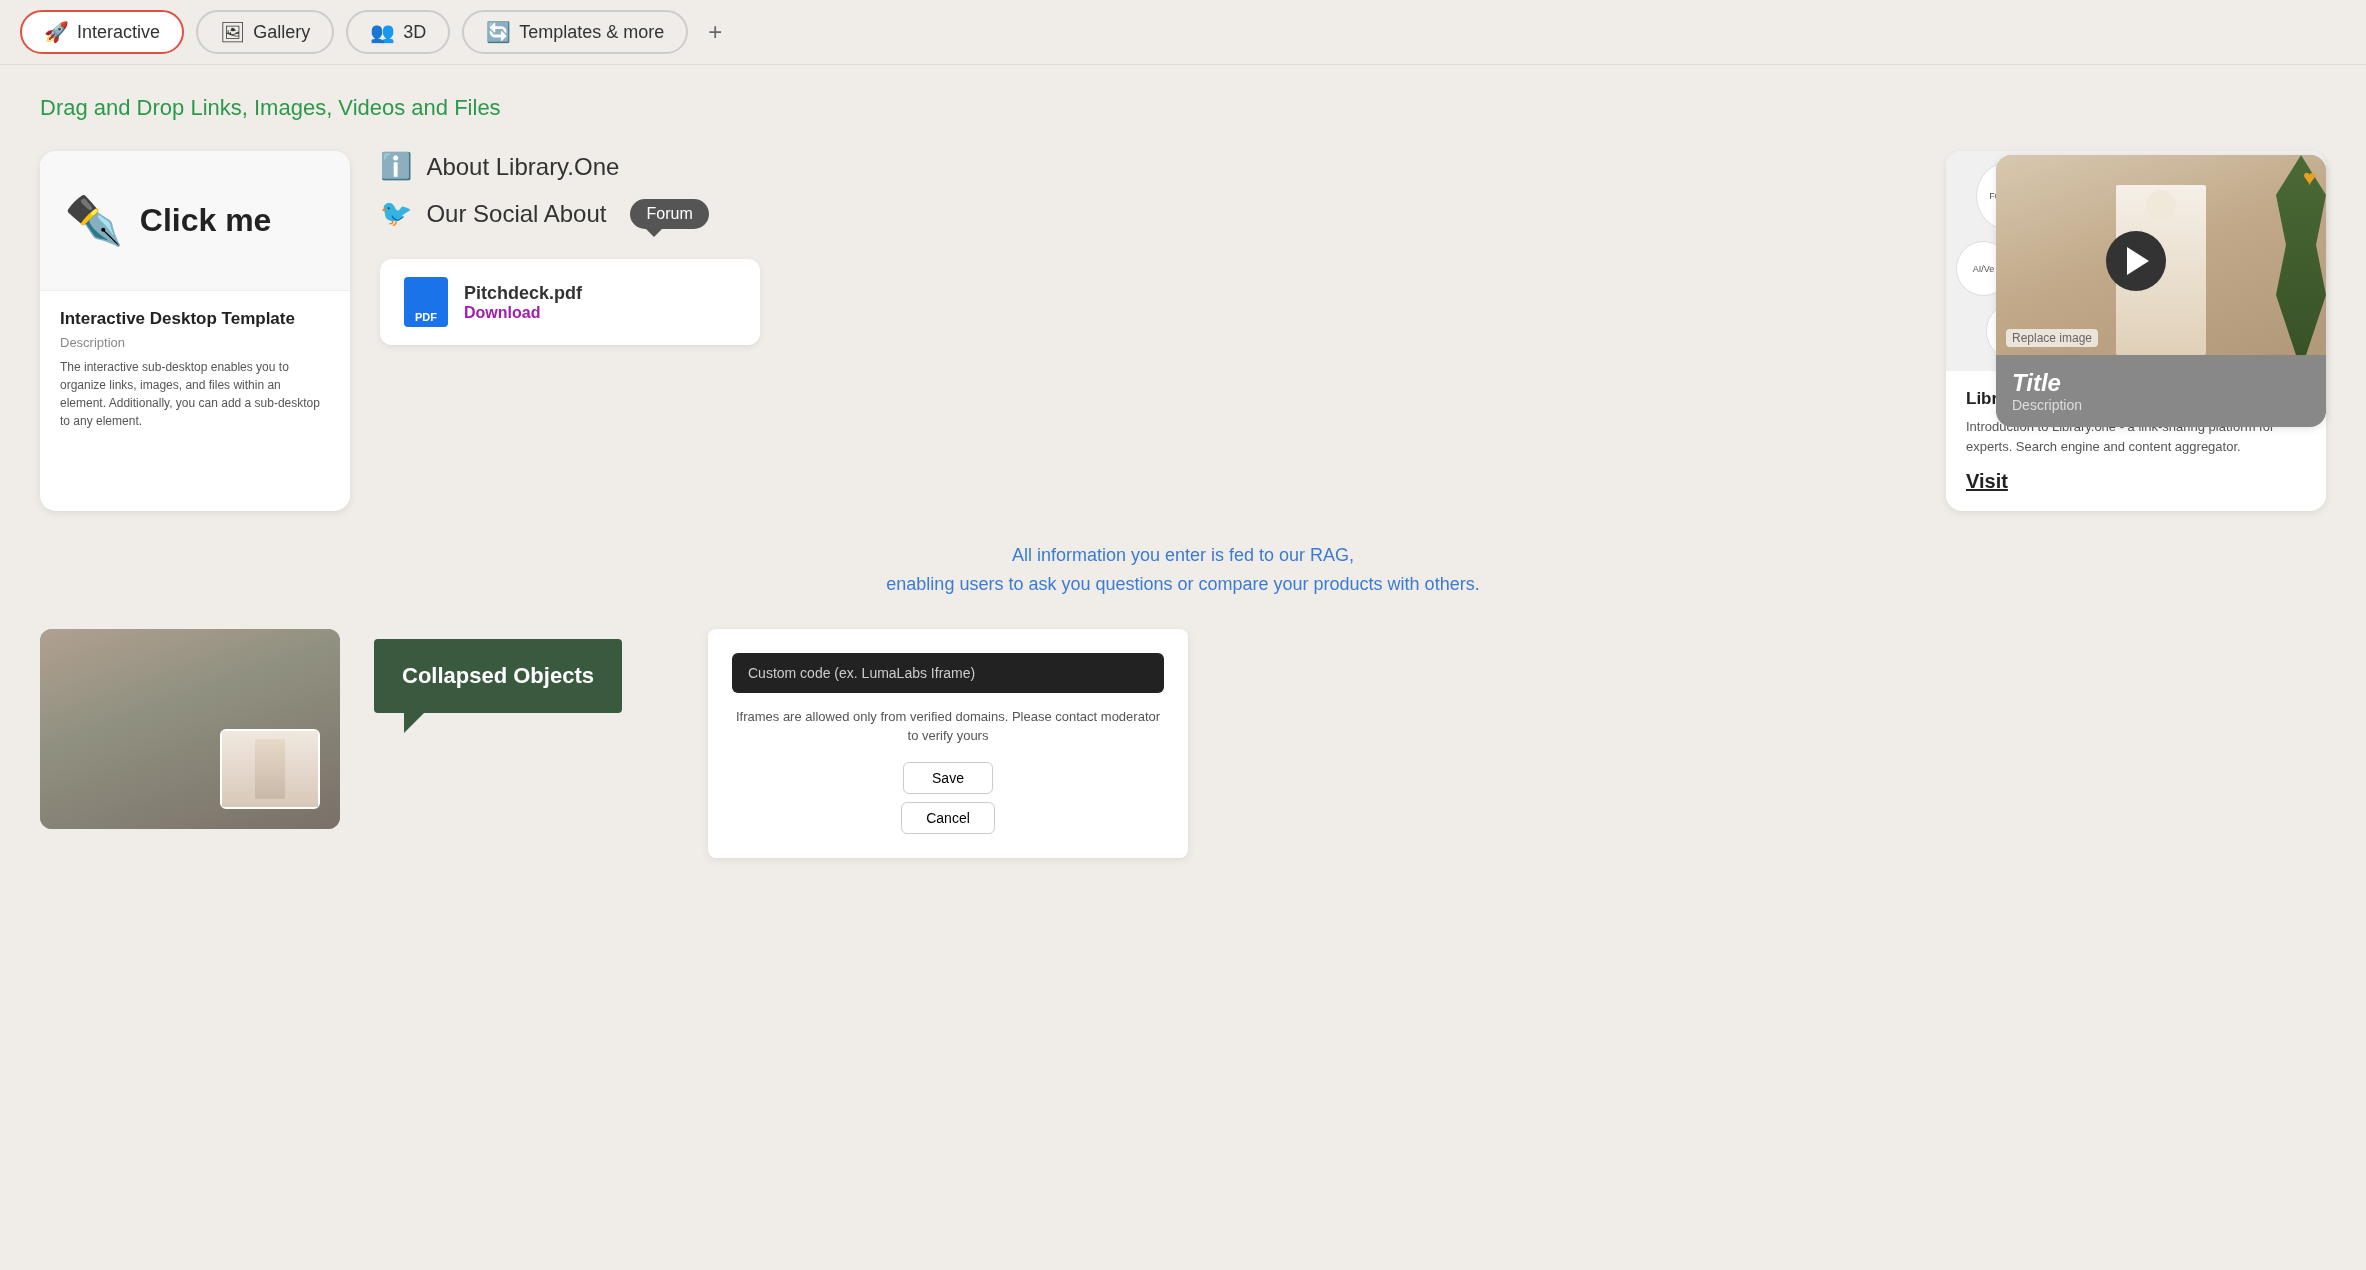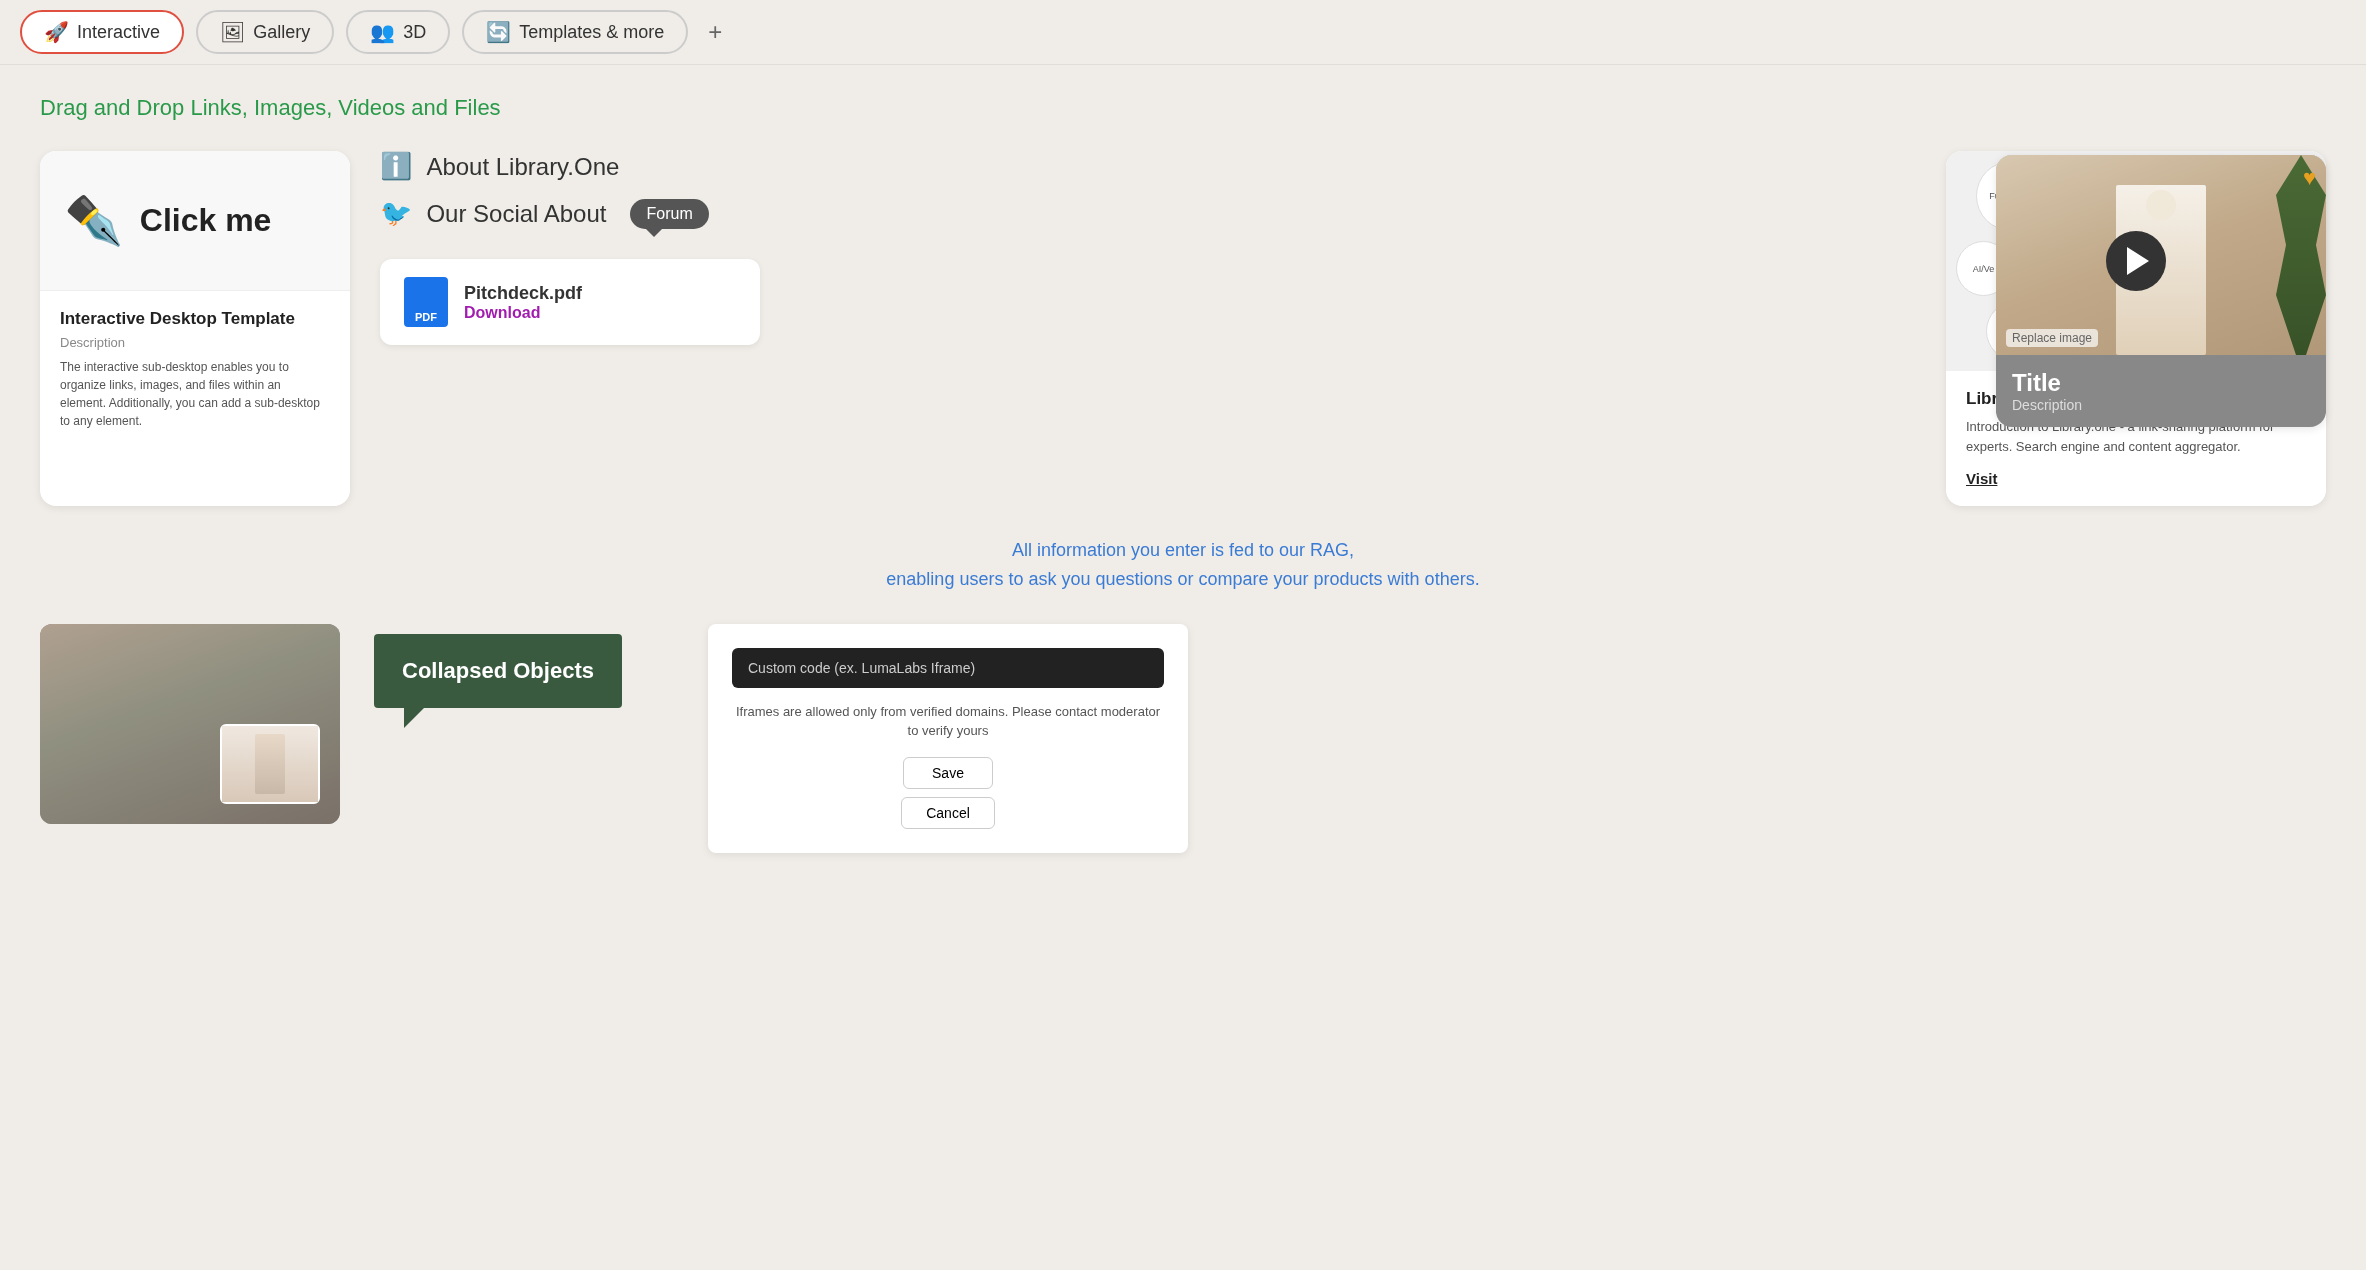--- a/index.html
+++ b/index.html
@@ -263,20 +263,21 @@
       border-radius: 4px;
     }
     .product-card-body {
       background: #888;
       padding: 14px 16px 0 16px;
     }
     .product-title {
       font-size: 24px;
       font-weight: 700;
       color: white;
+      font-style: italic;
     }
     .product-description {
       font-size: 14px;
       color: #ddd;
       margin-bottom: 14px;
     }
     .buy-button {
       width: 100%;
       background: #555;
       color: white;
@@ -339,21 +340,21 @@
     }
     .tutorial-desc {
       font-size: 13px;
       color: #555;
       line-height: 1.5;
       margin-bottom: 14px;
     }
     .visit-btn {
       background: transparent;
       border: none;
-      font-size: 15px;
+      font-size: 20px;
       font-weight: 600;
       color: #222;
       cursor: pointer;
       padding: 0;
       text-decoration: underline;
     }
 
     
     .bottom-row {
       display: grid;

